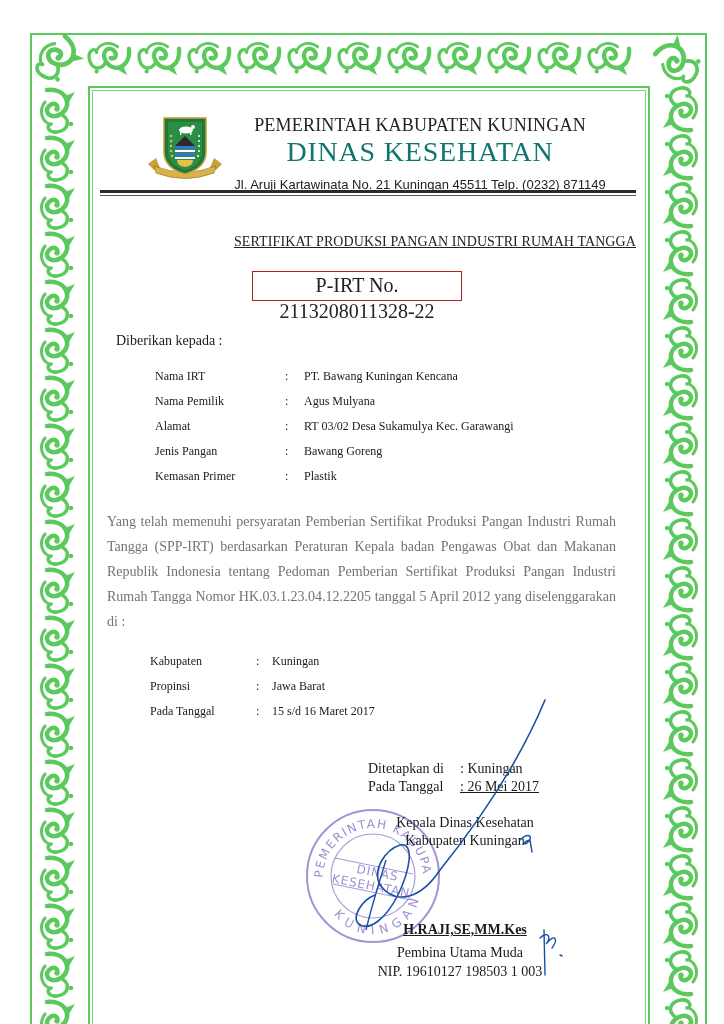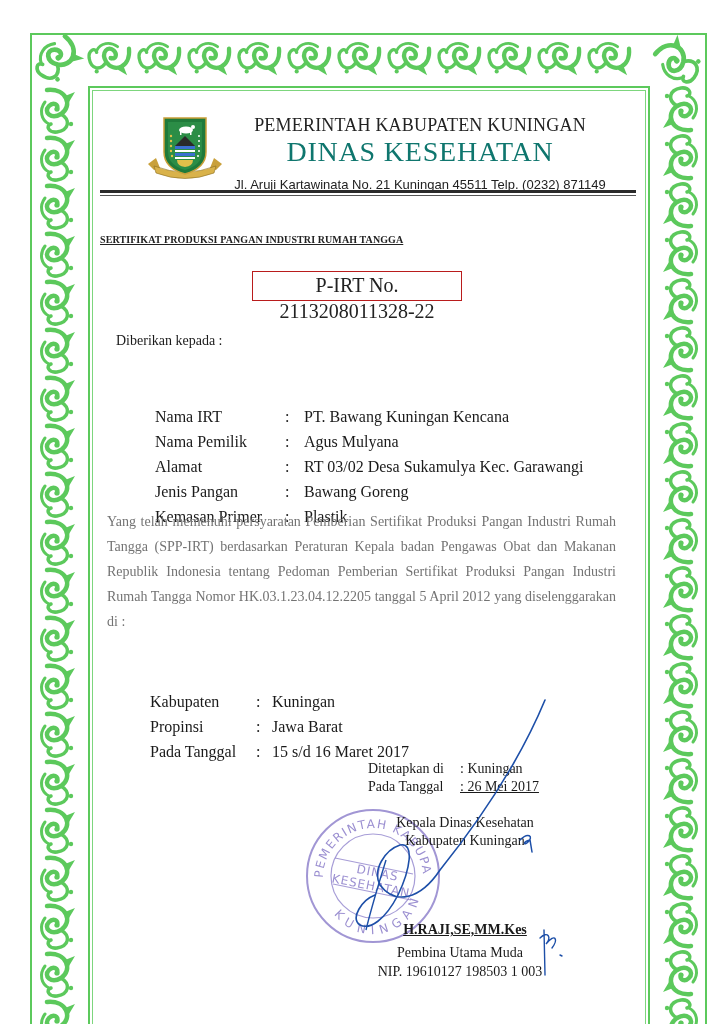--- a/index.html
+++ b/index.html
@@ -25,32 +25,32 @@
     .emblem { position: absolute; left: 146px; top: 112px; width: 78px; height: 72px; }
     .head-text { position: absolute; left: 230px; top: 115px; width: 380px; text-align: center; }
     .gov-name { font-size: 18px; letter-spacing: 0.2px; color: #222; }
     .dept-name { font-size: 28px; letter-spacing: 0.8px; color: #0f766e; margin-top: 1px; line-height: 30px; }
     .address { font-family: "Liberation Sans", sans-serif; font-size: 13px; color: #222; margin-top: 10px; }
     .rule-thick { position: absolute; left: 100px; top: 190px; width: 536px; height: 3px; background: #2a2a2a; }
     .rule-thin  { position: absolute; left: 100px; top: 195px; width: 536px; height: 1px; background: #555; }
 
     
     .cert-title {
-      position: absolute; left: 100px; top: 234px; width: 536px; text-align: left;
-      font-size: 10px; font-weight: bold; text-decoration: underline; letter-spacing: 0.1px; color: #222;
+      position: absolute; left: 100px; top: 234px; width: 536px; text-align: right;
+      font-size: 14px; font-weight: normal; text-decoration: underline; letter-spacing: 0.1px; color: #222;
     }
     .pirt-box {
       position: absolute; left: 252px; top: 271px; width: 210px; height: 30px;
       border: 1px solid #b91c1c; text-align: center; line-height: 26px;
       font-size: 20px; font-weight: normal; color: #222;
     }
 
     .given-to { position: absolute; left: 116px; top: 333px; font-size: 14px; }
 
-    .kv { position: absolute; font-size: 16px; line-height: 25px; margin-top: 40px; }
+    .kv { position: absolute; font-size: 12px; line-height: 25px; }
     .kv .row { display: flex; }
     .kv .k { display: inline-block; }
     .kv .sep { display: inline-block; }
     .kv1 { left: 155px; top: 364px; }
     .kv1 .k { width: 130px; }
     .kv1 .sep { width: 19px; }
 
     .paragraph {
       position: absolute; left: 107px; top: 509px; width: 509px;
       font-size: 14px; line-height: 25px; text-align: justify; color: #737373;

